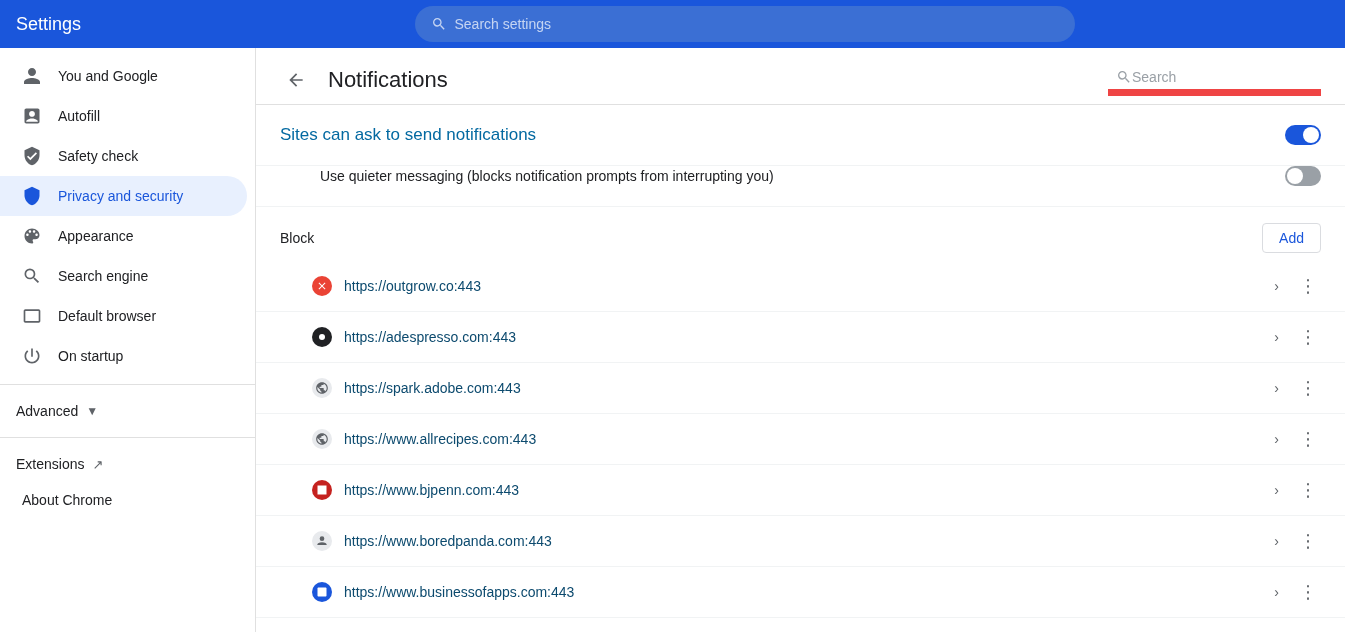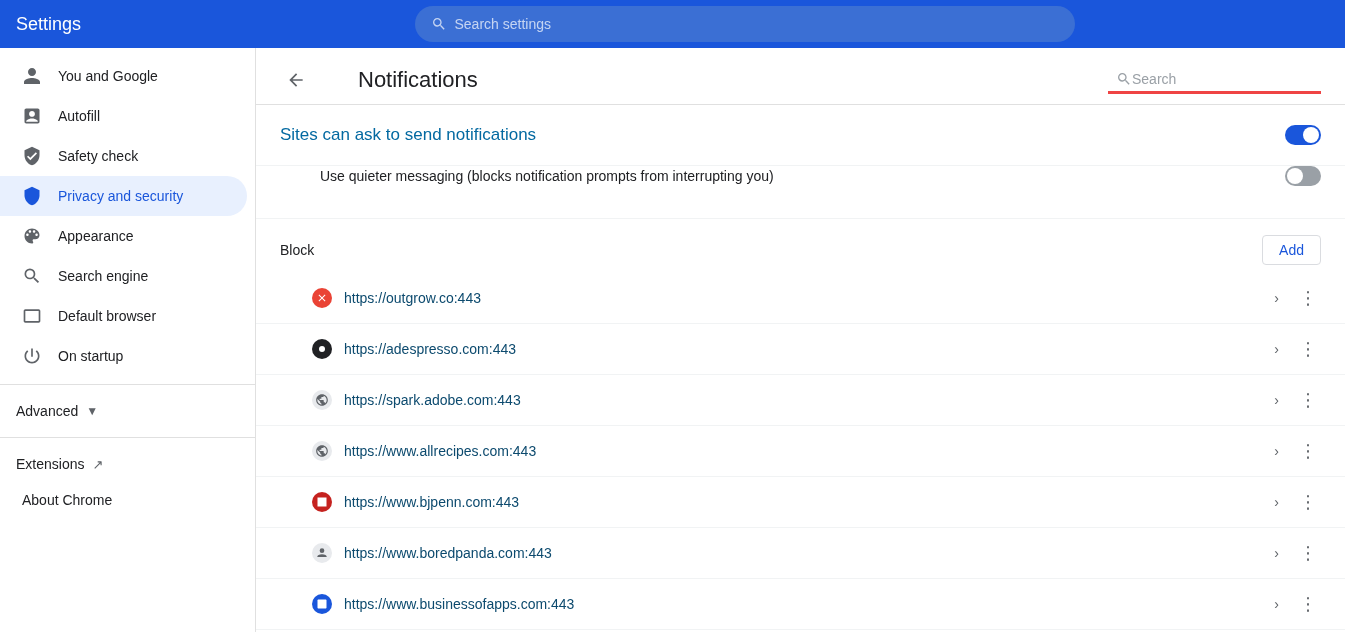--- a/index.html
+++ b/index.html
@@ -130,21 +130,20 @@
     
     .notifications-header {
       display: flex;
       align-items: center;
       padding: 16px 24px 8px 24px;
       border-bottom: 1px solid #e0e0e0;
       position: sticky;
       top: 0;
       background: #fff;
       z-index: 10;
-      gap: 30px;
     }
     .back-btn {
       cursor: pointer;
       color: #5f6368;
       margin-right: 16px;
       font-size: 18px;
       display: flex;
       align-items: center;
       justify-content: center;
       width: 32px;
@@ -153,21 +152,21 @@
     }
     .notifications-title {
       font-size: 22px;
       font-weight: 400;
       color: #202124;
       flex: 1;
     }
     .header-search {
       display: flex;
       align-items: center;
-      border-bottom: 3px solid #ef4444;
+      border-bottom: 7px solid #ef4444;
       padding: 4px 8px;
       min-width: 160px;
     }
     .header-search input {
       border: none;
       outline: none;
       font-size: 14px;
       color: #202124;
       background: transparent;
     }
@@ -208,21 +207,21 @@
       align-items: center;
       padding: 20px 24px;
       border-bottom: 1px solid #f1f3f4;
     }
     .setting-row-label {
       flex: 1;
       font-size: 17px;
       color: #0369a1;
     }
     .setting-row-sublabel {
-      padding: 0 24px 32px 64px;
+      padding: 0 24px 20px 64px;
       font-size: 14px;
       color: #202124;
       display: flex;
       align-items: center;
       border-bottom: 1px solid #f1f3f4;
     }
     .setting-row-sublabel .label-text { flex: 1; }
 
     
     .block-section {

